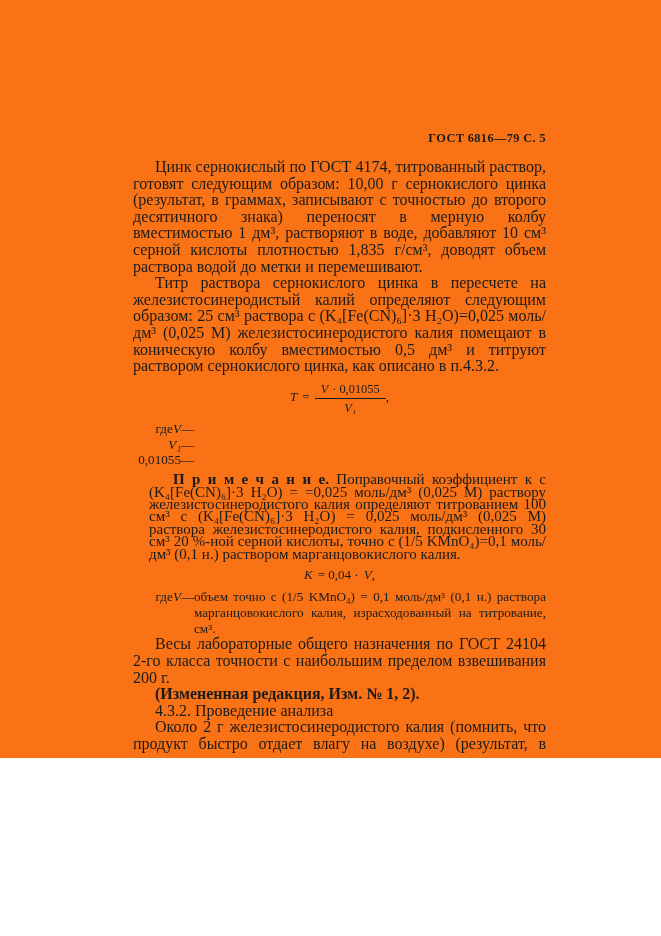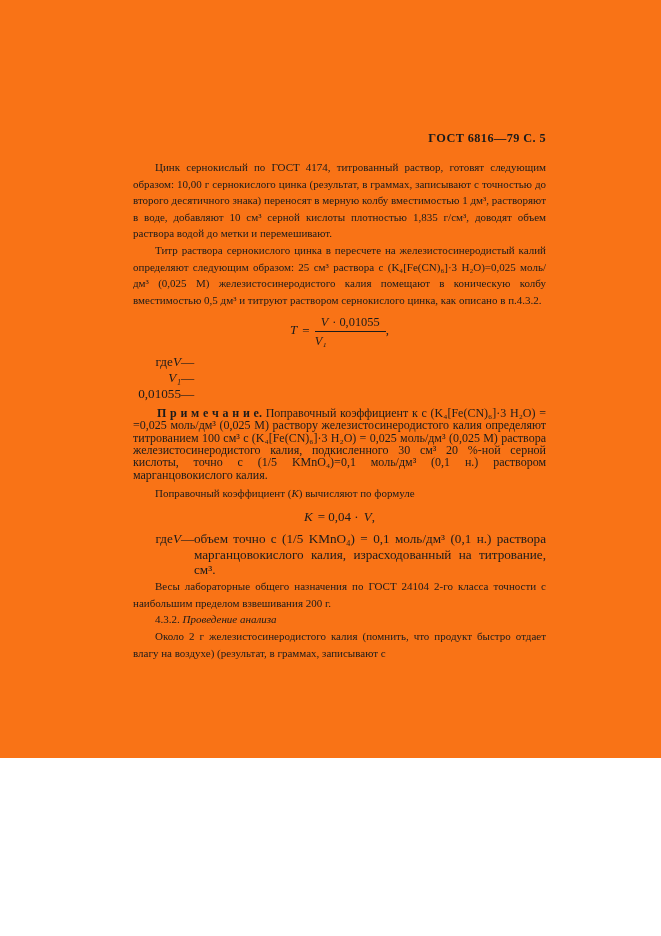--- a/index.html
+++ b/index.html
@@ -22,39 +22,39 @@
     width: 413px;
   }
   .page-header {
     font-size: 12.3px;
     font-weight: bold;
     text-align: right;
     letter-spacing: 0.4px;
     margin-bottom: 13px;
   }
   .para {
-    font-size: 11px;
+    font-size: 16px;
     line-height: 16.6px;
     text-align: justify;
     text-indent: 22px;
     margin: 0;
   }
   .bold { font-weight: bold; }
   .var { font-style: italic; }
   
   .formula {
     text-align: center;
     font-size: 13px;
     margin: 7px 0 6px 0;
   }
   .formula .feq { margin: 0 5px; }
   .frac {
     display: inline-block;
     vertical-align: middle;
-    text-align: left;
+    text-align: center;
     font-size: 12.4px;
     line-height: 14px;
   }
   .frac .num {
     display: block;
     padding: 0 6px 2px 6px;
     border-bottom: 1px solid #1b1b1b;
   }
   .frac .num .rest { margin-left: 4px; }
   .frac .den { display: block; padding-top: 2px; }
@@ -67,27 +67,27 @@
   }
   .defterm {
     display: flex;
     justify-content: flex-end;
     align-items: baseline;
   }
   .defdash { text-align: center; }
   .deftext { text-align: justify; }
   
   .note {
-    font-size: 12px;
+    font-size: 15px;
     line-height: 12.4px;
     text-align: justify;
     text-indent: 24px;
-    margin: 5px 0 4px 0;
+    margin: 5px 0 4px 16px;
   }
-  .section-title { font-style: italic; }
+  .section-title { }
 </style>
 </head>
 <body>
 
 <div class="page">
   <div class="content">
 
     <div class="page-header">ГОСТ 6816—79 С. 5</div>
 
     <p class="para">Цинк сернокислый по ГОСТ 4174, титрованный раствор, готовят следующим образом: 10,00 г сернокислого цинка (результат, в граммах, записывают с точностью до второго десятичного знака) переносят в мерную колбу вместимостью 1 дм³, растворяют в воде, добавляют 10 см³ серной кислоты плотностью 1,835 г/см³, доводят объем раствора водой до метки и перемешивают.</p>
@@ -119,38 +119,38 @@
             <span></span>
             <span>0,01055</span>
           </span>
         <span class="defdash">—</span>
       </div>
     </div>
 
     <p class="note"><span class="bold">П р и м е ч а н и е.</span>
       <span>Поправочный коэффициент к с (K₄[Fe(CN)₆]·3 H₂O) = =0,025 моль/дм³ (0,025 М) раствору железистосинеродистого калия определяют титрованием 100 см³ с (K₄[Fe(CN)₆]·3 H₂O) = 0,025 моль/дм³ (0,025 М) раствора железистосинеродистого калия, подкисленного 30 см³ 20 %-ной серной кислоты, точно с (1/5 KMnO₄)=0,1 моль/дм³ (0,1 н.) раствором марганцовокислого калия.</span></p>
 
-    <p class="para"><span>Поправочный коэффициент (</span><span class="var">К</span><span>) вычисляют по формуле</span></p>
 
     <div class="formula">
       <span class="var">K</span><span class="feq">= 0,04 ·</span><span class="var">V</span><span>,</span>
     </div>
 
     <div>
       <div class="defrow">
         <span class="defterm">
             <span>где</span>
             <span class="var">V</span>
           </span>
         <span class="defdash">—</span>
         <span class="deftext">объем точно с (1/5 KMnO₄) = 0,1 моль/дм³ (0,1 н.) раствора марганцовокислого калия, израсходованный на титрование, см³.</span>
       </div>
     </div>
 
     <p class="para">Весы лабораторные общего назначения по ГОСТ 24104 2-го класса точности с наибольшим пределом взвешивания 200 г.</p>
 
+    <p class="para bold">(Измененная редакция, Изм. № 1, 2).</p>
 
     <p class="para"><span>4.3.2.</span> <span class="section-title">Проведение анализа</span></p>
 
     <p class="para">Около 2 г железистосинеродистого калия (помнить, что продукт быстро отдает влагу на воздухе) (результат, в граммах, записывают с</p>
 
   </div>
 </div>
 
 </body></html>

